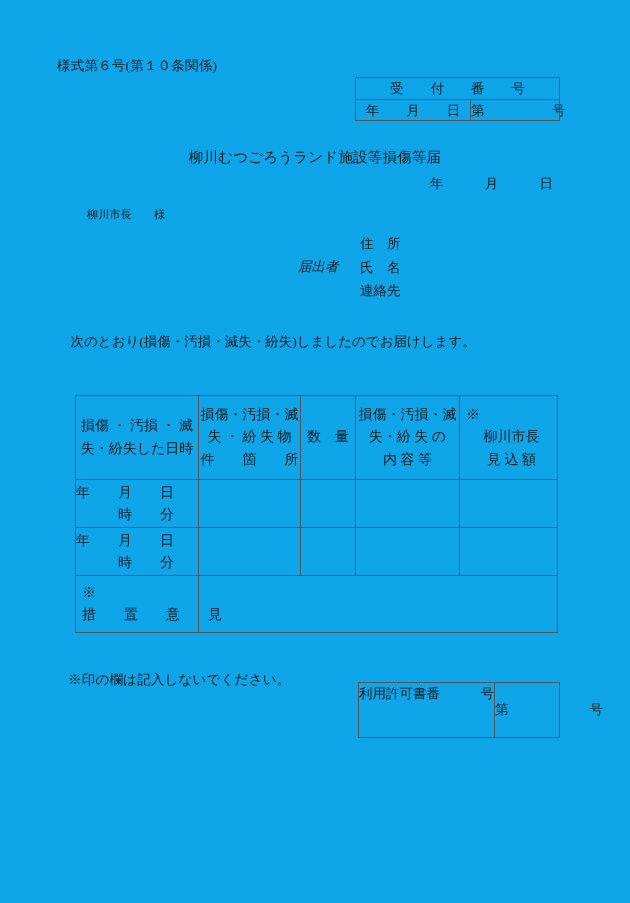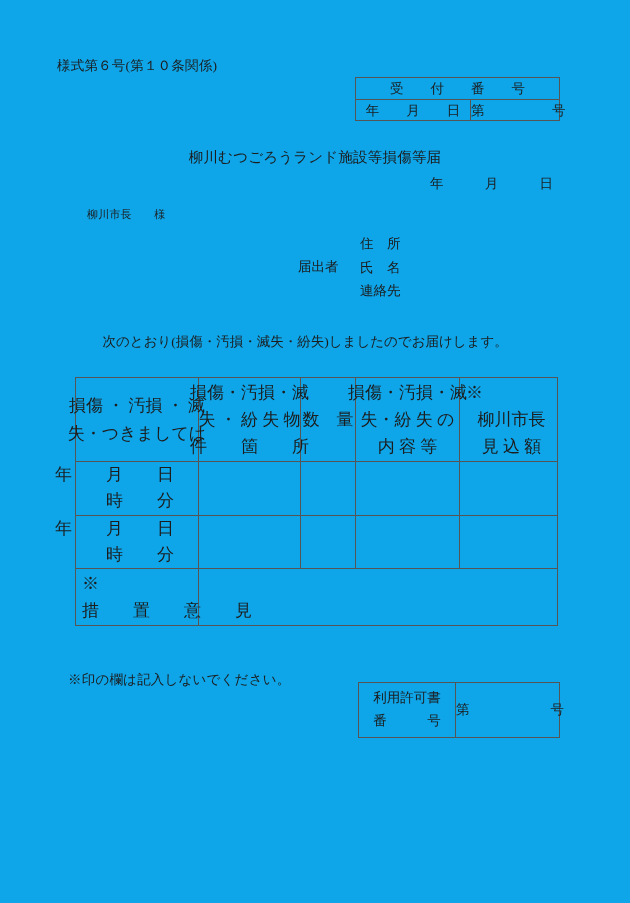--- a/index.html
+++ b/index.html
@@ -33,31 +33,30 @@
   .date-line { left: 430px; top: 174px; font-size: 13.5px; }
   .addressee { left: 87px;  top: 206px; font-size: 11px; }
 
   
   .submitter {
     left: 298px; top: 232px;
     display: flex;
     align-items: center;
     font-size: 13.5px;
   }
-  .submitter-label { width: 62px; }
+  .submitter-label { width: 62px; font-style: italic; }
   .submitter-fields { display: flex; flex-direction: column; }
   .submitter-fields span { line-height: 1.75; white-space: pre; }
 
   
   .body-text {
     left: 57px; top: 330px;
     width: 520px;
     font-size: 13.5px;
     line-height: 1.75;
-    margin-left: 32px;
   }
   .body-text p { margin: 0; }
   .body-text .indent { text-indent: 1em; }
 
   
   .minibox {
     border: 1px solid #555555;
     box-sizing: border-box;
     font-size: 13.5px;
   }
@@ -78,38 +77,38 @@
   #receipt-num {
     flex: 1;
     display: flex; align-items: center; justify-content: center;
     white-space: pre;
   }
 
   #permit-box { left: 358px; top: 682px; width: 202px; height: 56px; display: flex; }
   #permit-label {
     flex: 0 0 96px;
     border-right: 1px solid #555555;
-    display: flex; flex-direction: column;
-    align-items: center; justify-content: center;
+    display: flex; flex-direction: row;
+    align-items: flex-start; justify-content: center;
     line-height: 1.7;
   }
   #permit-label span { white-space: pre; }
   #permit-value {
     flex: 1;
     display: flex; align-items: center; justify-content: center;
     white-space: pre;
   }
 
   
   #main-table {
-    left: 75px; top: 377px;
+    left: 75px; top: 395px;
     width: 482px;
     border-collapse: collapse;
     table-layout: fixed;
-    font-size: 17px;
+    font-size: 14px;
     border-radius: 10px;
   }
   #main-table td {
     border: 1px solid #555555;
     padding: 0;
     vertical-align: middle;
     text-align: center;
   }
   #main-table td.head { height: 83px; }
   #main-table td.datarow { height: 47px; }
@@ -174,21 +173,21 @@
       <col style="width:102px">
       <col style="width:55px">
       <col style="width:104px">
       <col style="width:98px">
     </colgroup>
     <tbody>
       <tr>
         <td class="head">
           <div class="cellstack">
             <span>損傷 ・ 汚損 ・ 滅</span>
-            <span>失・つきましては</span>
+            <span>失・紛失した日時</span>
           </div>
         </td>
         <td class="head">
           <div class="cellstack">
             <span>損傷・汚損・滅</span>
             <span>失 ・ 紛 失 物</span>
             <span>件　　箇　　所</span>
           </div>
         </td>
         <td class="head">

